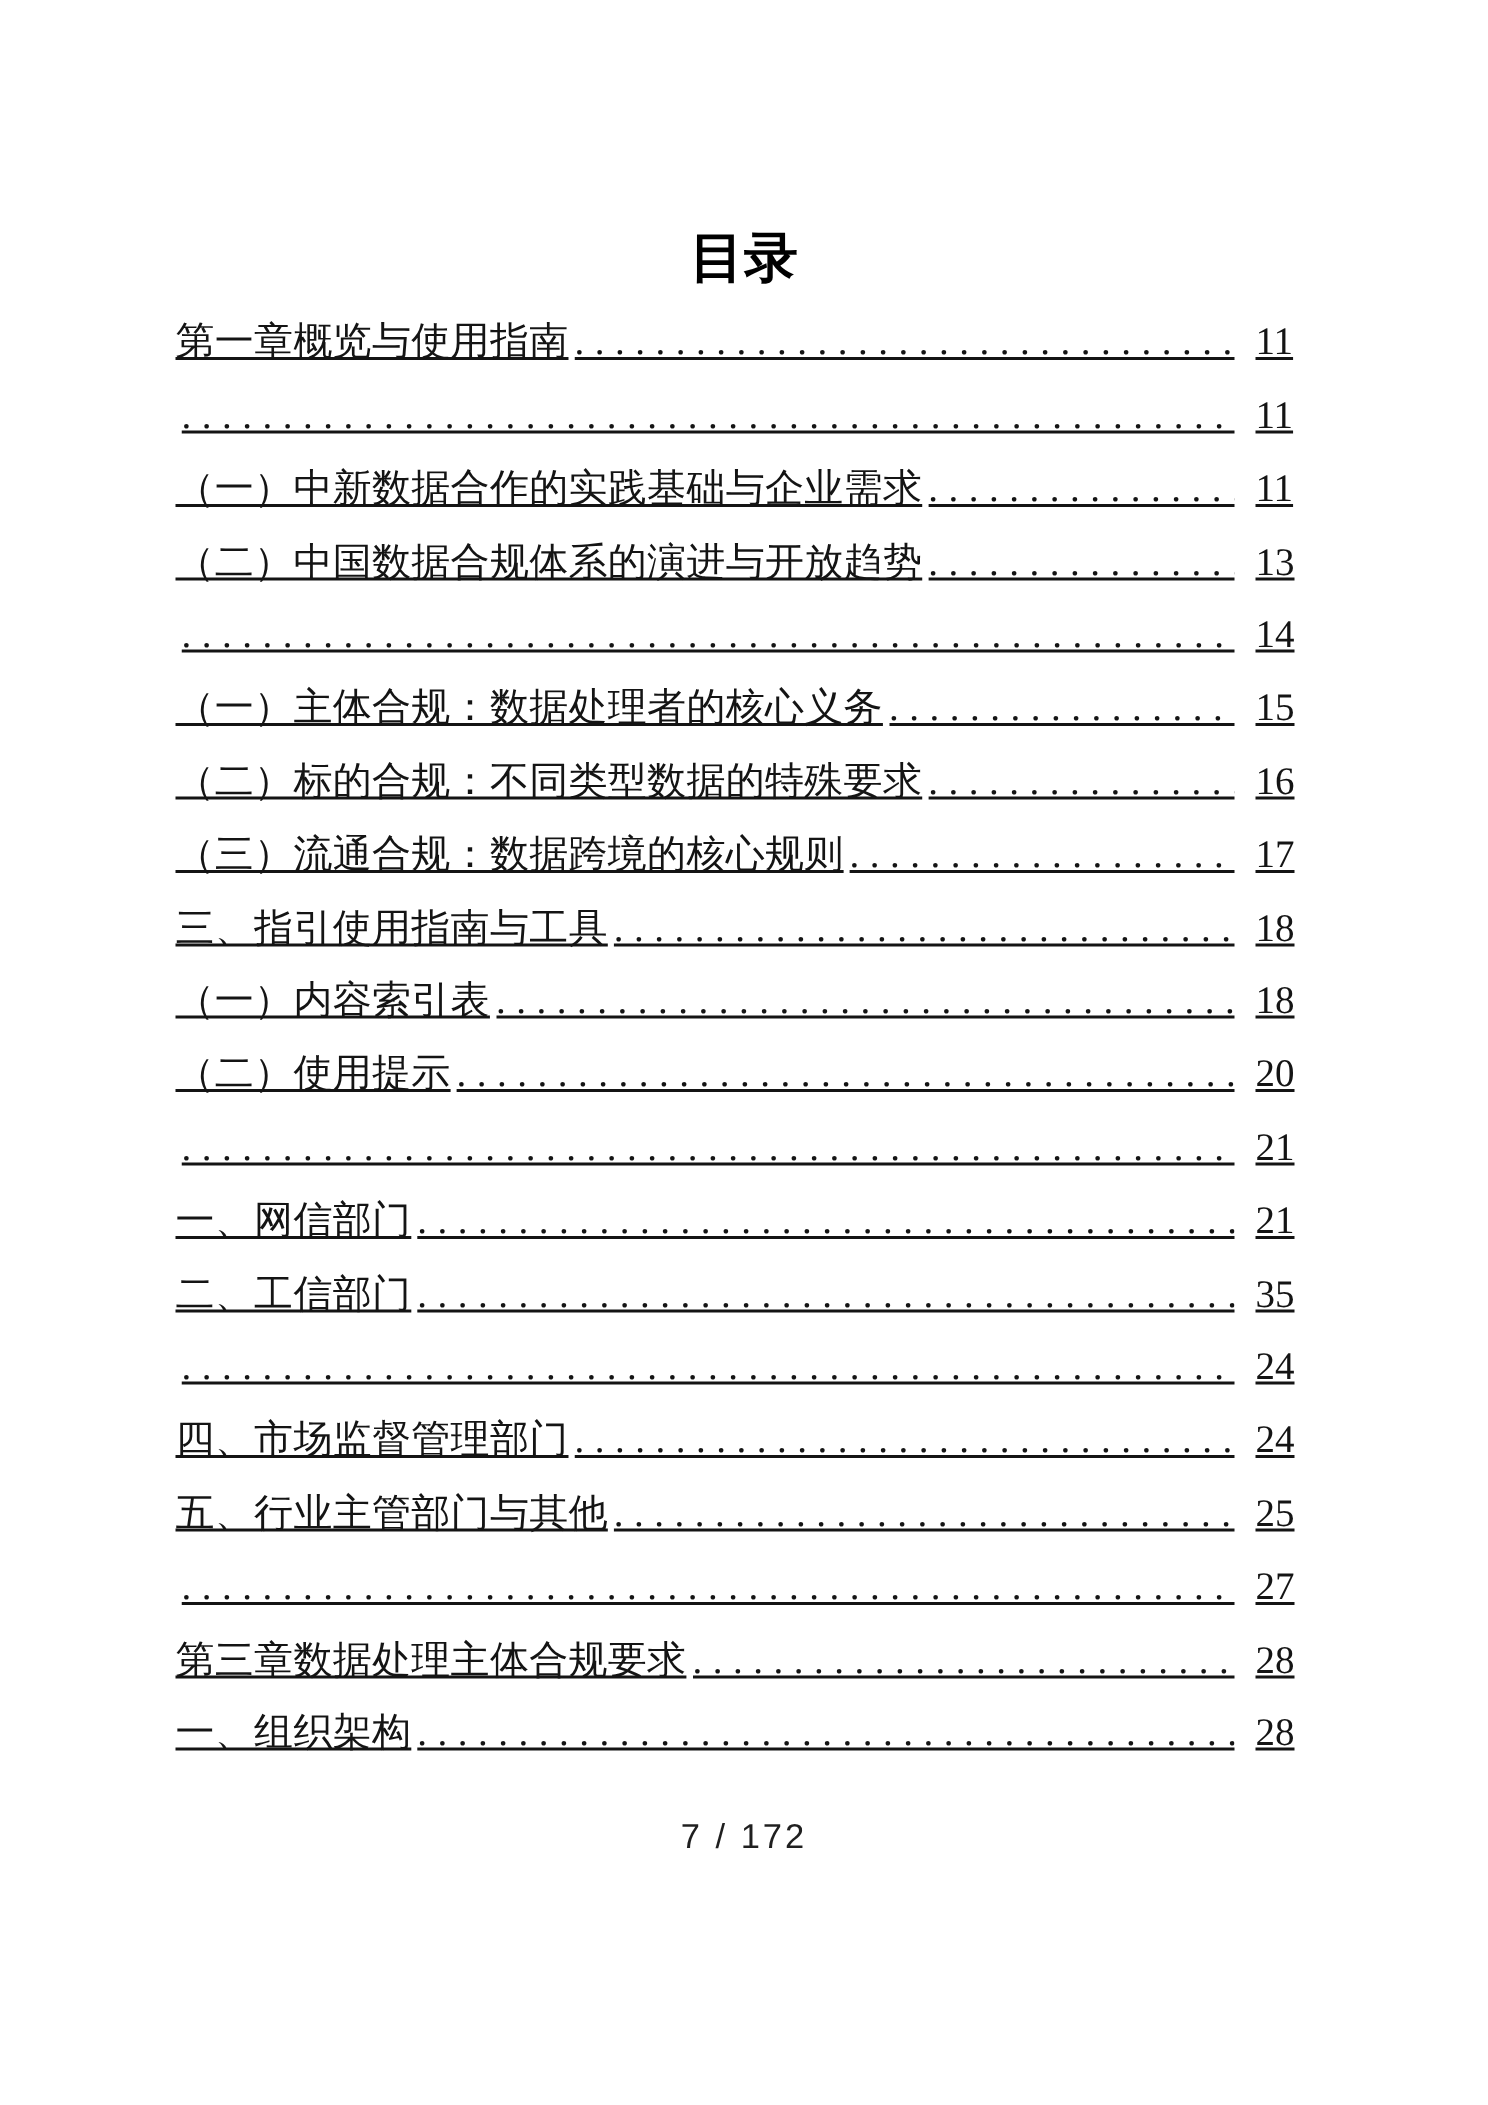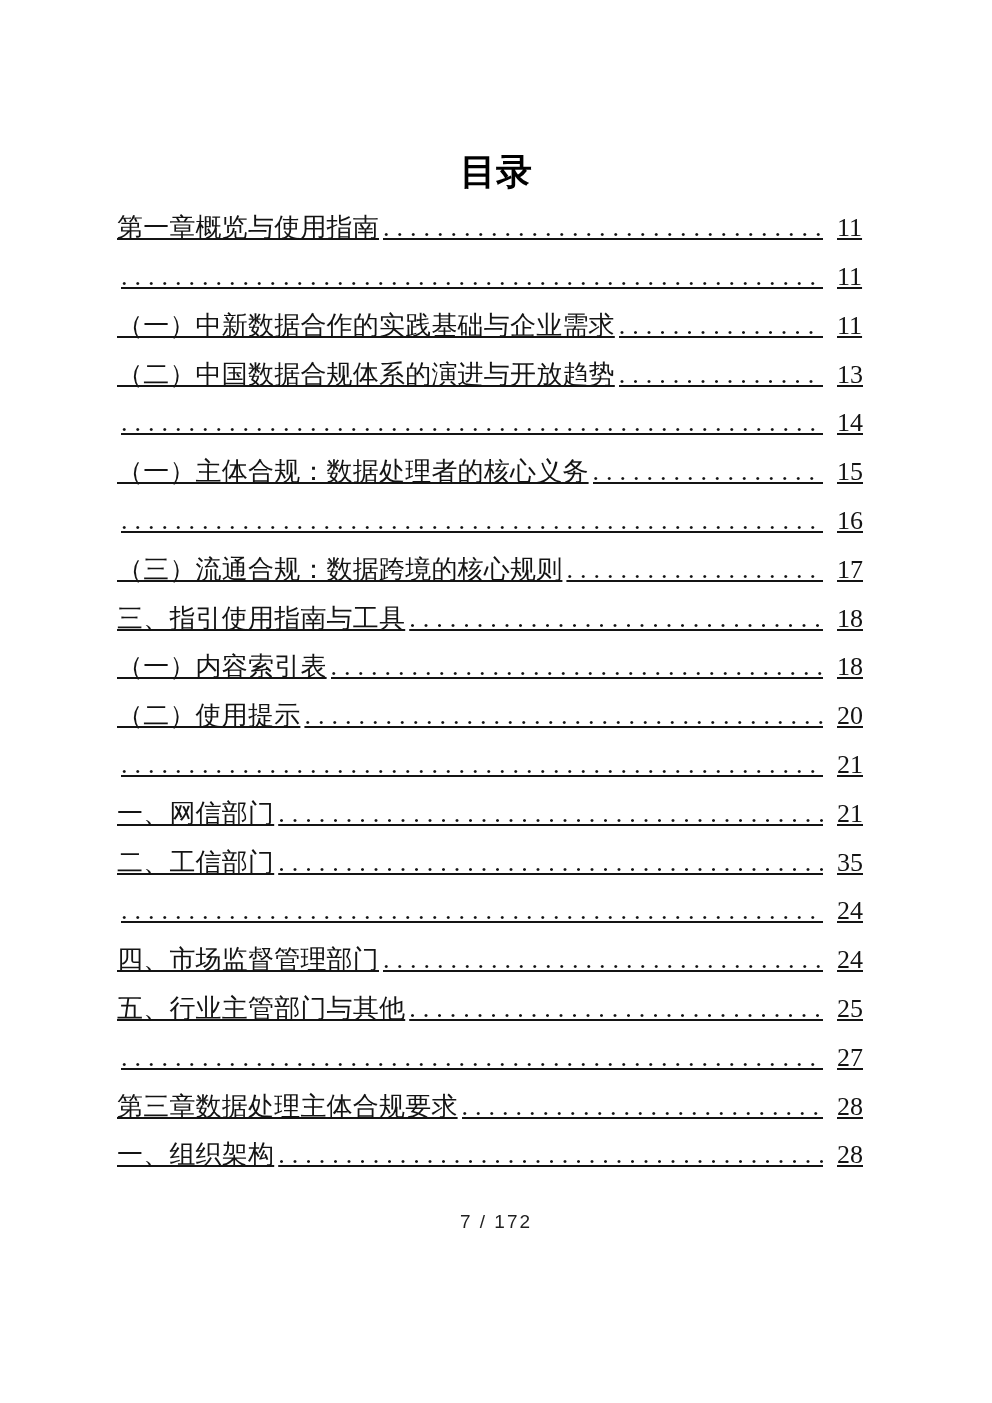--- a/index.html
+++ b/index.html
@@ -63,21 +63,21 @@
   .toc-page {
     flex: 0 0 auto;
     padding-left: 14px;
     text-align: left;
     min-width: 28px;
   }
   .page-footer {
     margin-top: 31px;
     text-align: center;
     font-family: "Liberation Sans", "DejaVu Sans", sans-serif;
-    font-size: 19px;
+    font-size: 23px;
     color: #1f1f1f;
     letter-spacing: 2px;
   }
 </style>
 </head>
 <body>
 
 <div class="page">
 
   <h1 class="doc-title">目录</h1>
@@ -105,20 +105,21 @@
     <div class="toc-row">
       <span class="toc-dots"></span>
       <span class="toc-page">14</span>
     </div>
     <div class="toc-row">
       <span class="toc-label">（一）主体合规：数据处理者的核心义务</span>
       <span class="toc-dots"></span>
       <span class="toc-page">15</span>
     </div>
     <div class="toc-row">
+      <span class="toc-label">（二）标的合规：不同类型数据的特殊要求</span>
       <span class="toc-dots"></span>
       <span class="toc-page">16</span>
     </div>
     <div class="toc-row">
       <span class="toc-label">（三）流通合规：数据跨境的核心规则</span>
       <span class="toc-dots"></span>
       <span class="toc-page">17</span>
     </div>
     <div class="toc-row">
       <span class="toc-label">三、指引使用指南与工具</span>

